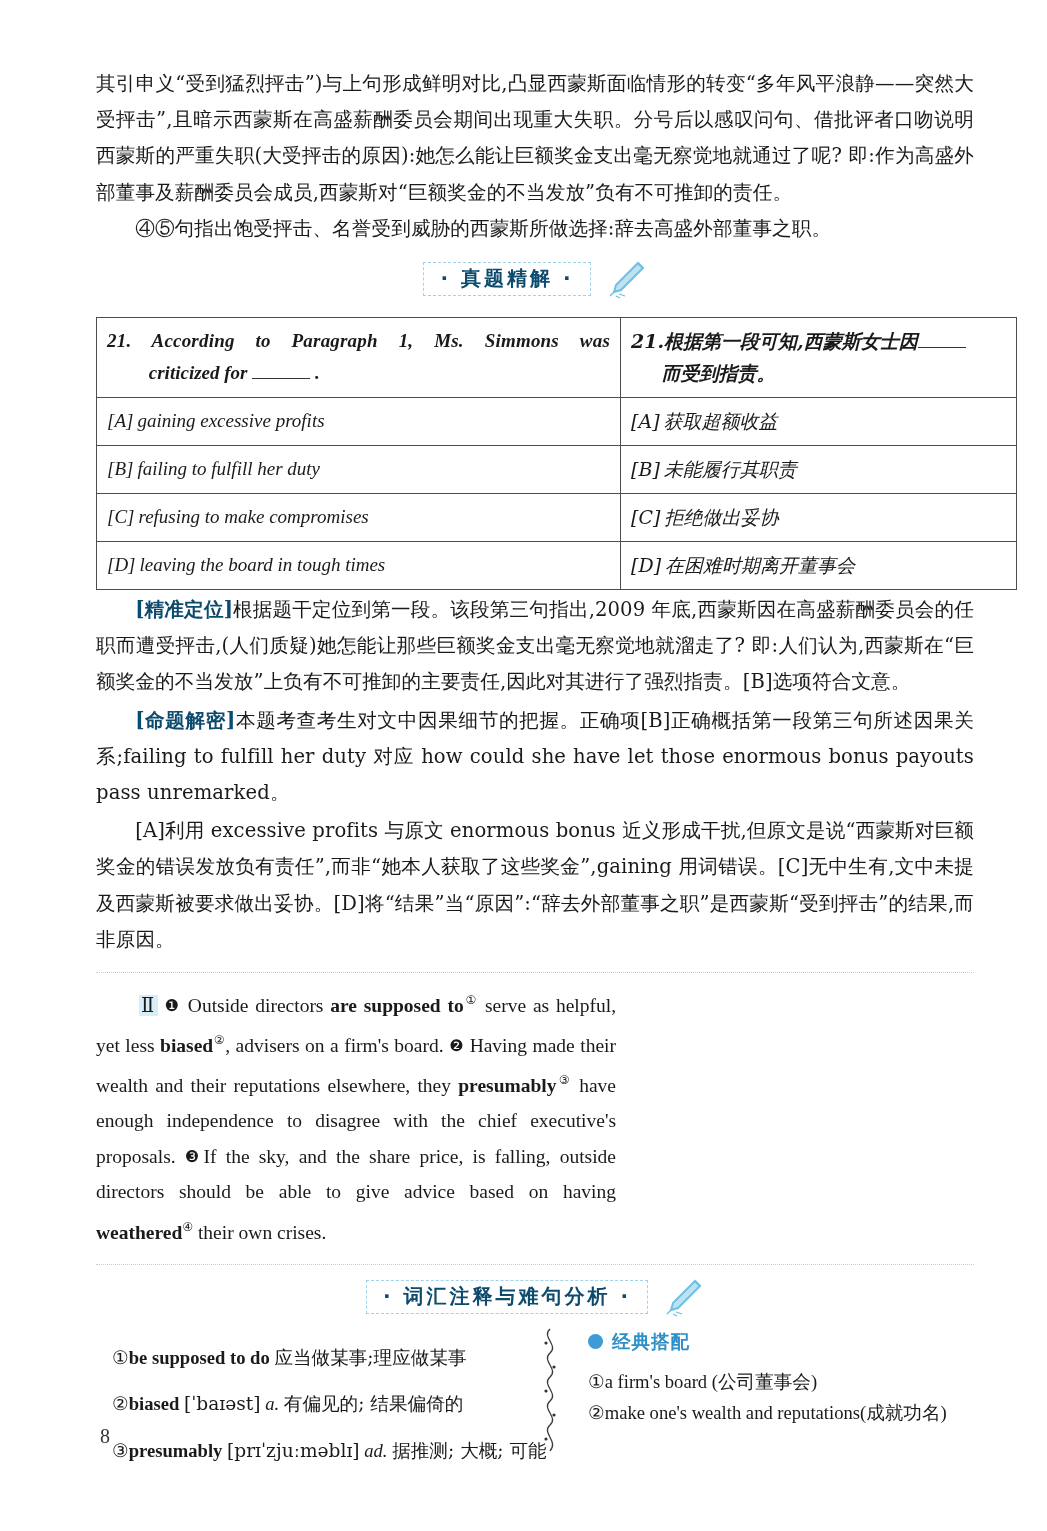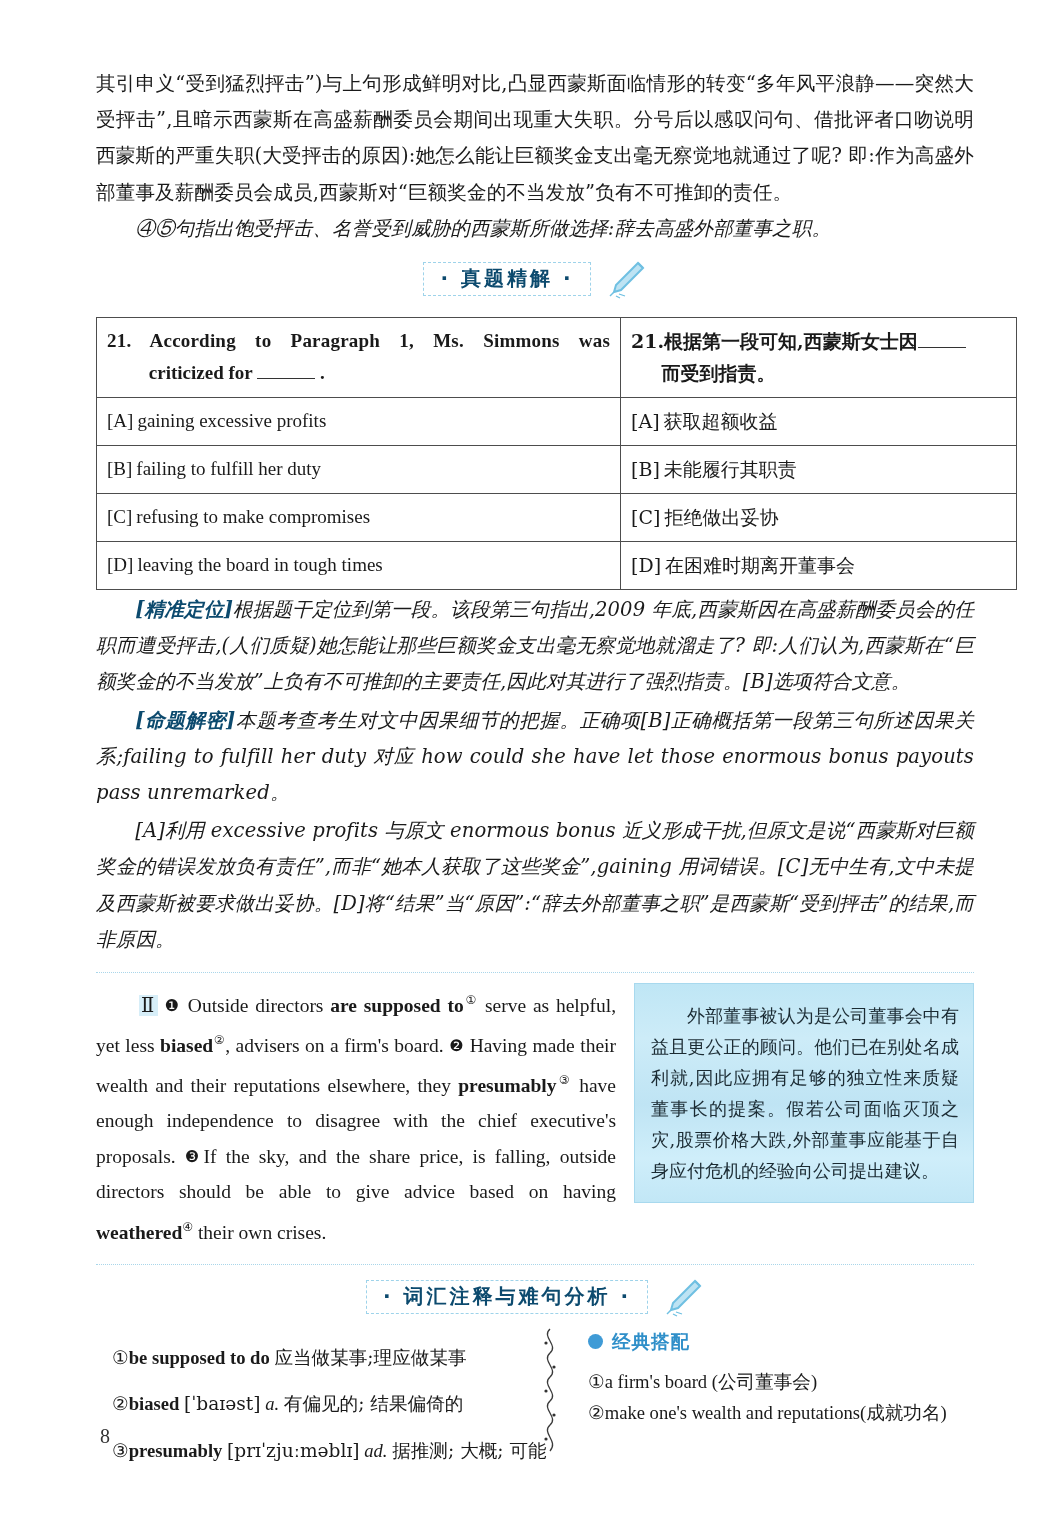--- a/index.html
+++ b/index.html
@@ -31,21 +31,21 @@
 
   
   .para {
     font-size: 19.6px;
     line-height: 36.2px;
     text-align: justify;
     text-justify: inter-ideograph;
     margin: 0;
     letter-spacing: 0.1px;
   }
-  .para.indent { text-indent: 2em; font-style: italic; }
+  .para.indent { text-indent: 2em; }
   .cn { font-family: "DejaVu Serif", "Liberation Serif", serif; }
 
   
   .banner-row {
     display: flex;
     justify-content: center;
     align-items: center;
     margin: 12px 0 10px 0;
   }
   .banner {
@@ -65,20 +65,21 @@
     height: 40px;
     display: inline-block;
   }
 
   
   table.qtable {
     border-collapse: collapse;
     width: 878px;
     margin-top: 18px;
     table-layout: fixed;
+    font-style: italic;
   }
   table.qtable td {
     border: 1px solid #4d4d4d;
     padding: 7px 10px 8px 10px;
     vertical-align: top;
     font-size: 19px;
     line-height: 32px;
   }
   td.col-en { width: 503px; }
   td.col-cn { width: 375px; }
@@ -324,23 +325,20 @@
 
     <div class="two-col">
       <div class="en-col">
         <p>
           <span class="romnum">Ⅱ</span>
           <span class="circnum">❶</span>
           <span>Outside  directors  </span><span class="bold">are  supposed  to</span><span class="sup">①</span><span>  serve  as  helpful, yet less </span><span class="bold">biased</span><span class="sup">②</span><span>, advisers on a firm's board.  </span><span class="circnum">❷</span><span>  Having made their wealth and their reputations elsewhere, they </span><span class="bold">presumably</span><span class="sup">③</span><span> have enough independence to disagree with the chief executive's proposals.  </span><span class="circnum">❸</span><span>If the sky, and the share price, is falling, outside directors should be able to give advice based on having </span><span class="bold">weathered</span><span class="sup">④</span><span> their own crises.</span>
         </p>
       </div>
 
-      <div class="trans-box cn">
-        <p>外部董事被认为是公司董事会中有益且更公正的顾问。他们已在别处名成利就,因此应拥有足够的独立性来质疑董事长的提案。假若公司面临灭顶之灾,股票价格大跌,外部董事应能基于自身应付危机的经验向公司提出建议。</p>
-      </div>
     </div>
 
     <div class="dotted-sep"></div>
 
     <div class="banner-row">
       <div class="banner">· 词汇注释与难句分析 ·</div>
       <span class="pen-icon">
         <svg viewBox="0 0 42 40" width="42" height="40">
           <g stroke="#6fc0e2" stroke-width="2" fill="none">
             <path d="M33 4 L38 9 L16 31 L9 33 L11 26 Z" fill="#bde3f3"></path>

